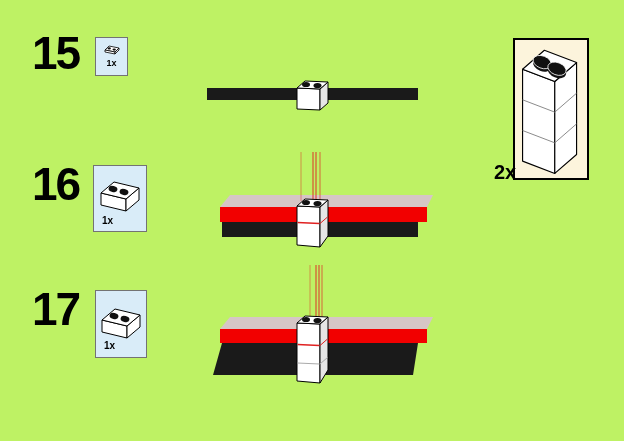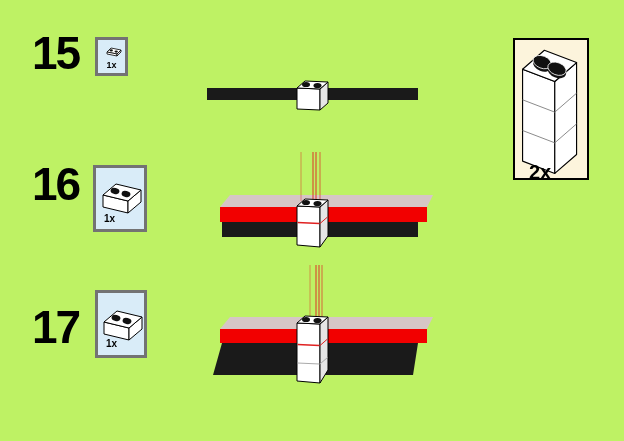--- a/index.html
+++ b/index.html
@@ -5,31 +5,31 @@
   html,body{margin:0;padding:0;background:#fff;}
   .canvas{
     position:relative;width:624px;height:441px;background:#bef264;overflow:hidden;
     font-family:"Liberation Sans", sans-serif;
   }
   .step-number{
     position:absolute;font-size:46px;font-weight:bold;color:#000;
     letter-spacing:-2px;line-height:1;
   }
   .callout{
-    position:absolute;background:#d9ecf8;border:3px solid #737373;box-sizing:border-box;
+    position:absolute;background:#d9ecf8;border:1px solid #737373;box-sizing:border-box;
   }
   .callout .count{
     position:absolute;font-size:10px;font-weight:bold;color:#000;line-height:1;
   }
   .multiplier-box{
     position:absolute;left:513px;top:38px;width:76px;height:142px;
     background:#fcf4dc;border:2px solid #000;box-sizing:border-box;
   }
   .multiplier-count{
-    position:absolute;left:494px;top:162px;font-size:20px;font-weight:bold;color:#000;line-height:1;margin-left:35px;
+    position:absolute;left:494px;top:162px;font-size:20px;font-weight:bold;color:#000;line-height:1;
   }
   .assembly{position:absolute;}
   svg{display:block;}
 </style>
 </head>
 <body>
 
 <div class="canvas">
 
   <div class="step-number" style="left:32px;top:30px;">15</div>
@@ -108,21 +108,21 @@
         <polygon points="120,59 128,52 128,88 120,99" stroke="#000" stroke-width="1" stroke-linejoin="round" fill="#e6e6e6"></polygon>
         <polygon points="97,58 105,51 128,52 120,59" fill="#fff" stroke="#000" stroke-width="1" stroke-linejoin="round"></polygon>
         <line x1="97.5" y1="74.5" x2="119.5" y2="75.5" stroke="#e02020" stroke-width="1.4"></line>
         <line x1="120" y1="75.5" x2="127.5" y2="69" stroke="#e02020" stroke-width="1"></line>
         <ellipse cx="106" cy="54.5" rx="4" ry="2.6" fill="#111111"></ellipse>
         <ellipse cx="117.5" cy="55.5" rx="4" ry="2.6" fill="#111111"></ellipse>
       </g>
     </svg>
   </div>
 
-  <div class="step-number" style="left:32px;top:304px;text-align:center;">17</div>
+  <div class="step-number" style="left:32px;top:286px;text-align:center;">17</div>
 
   <div class="callout" style="left:95px;top:290px;width:52px;height:68px;">
     <svg width="44" height="36" viewBox="0 0 44 36" style="position:absolute;left:4px;top:14px;">
       <polygon points="2,15 27,21 27,33 2,27" fill="#fff" stroke="#000" stroke-width="1" stroke-linejoin="round"></polygon>
       <polygon points="27,21 40,10 40,22 27,33" fill="#fff" stroke="#000" stroke-width="1" stroke-linejoin="round"></polygon>
       <polygon points="2,15 15,4 40,10 27,21" fill="#fff" stroke="#000" stroke-width="1" stroke-linejoin="round"></polygon>
       <ellipse cx="14" cy="11" rx="4.5" ry="3" transform="rotate(14 14 11)" fill="#111111"></ellipse>
       <ellipse cx="25" cy="14" rx="4.5" ry="3" transform="rotate(14 25 14)" fill="#111111"></ellipse>
     </svg>
     <div class="count" style="left:8px;bottom:6px;top:auto;">1x</div>

